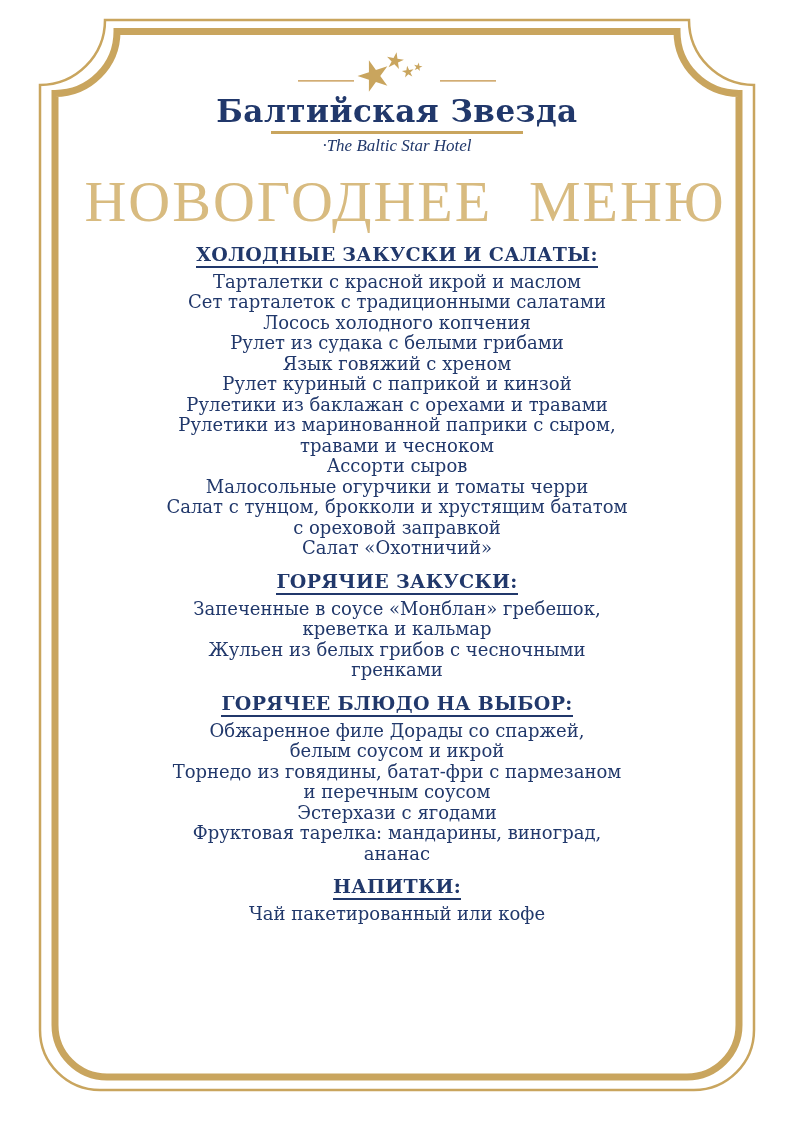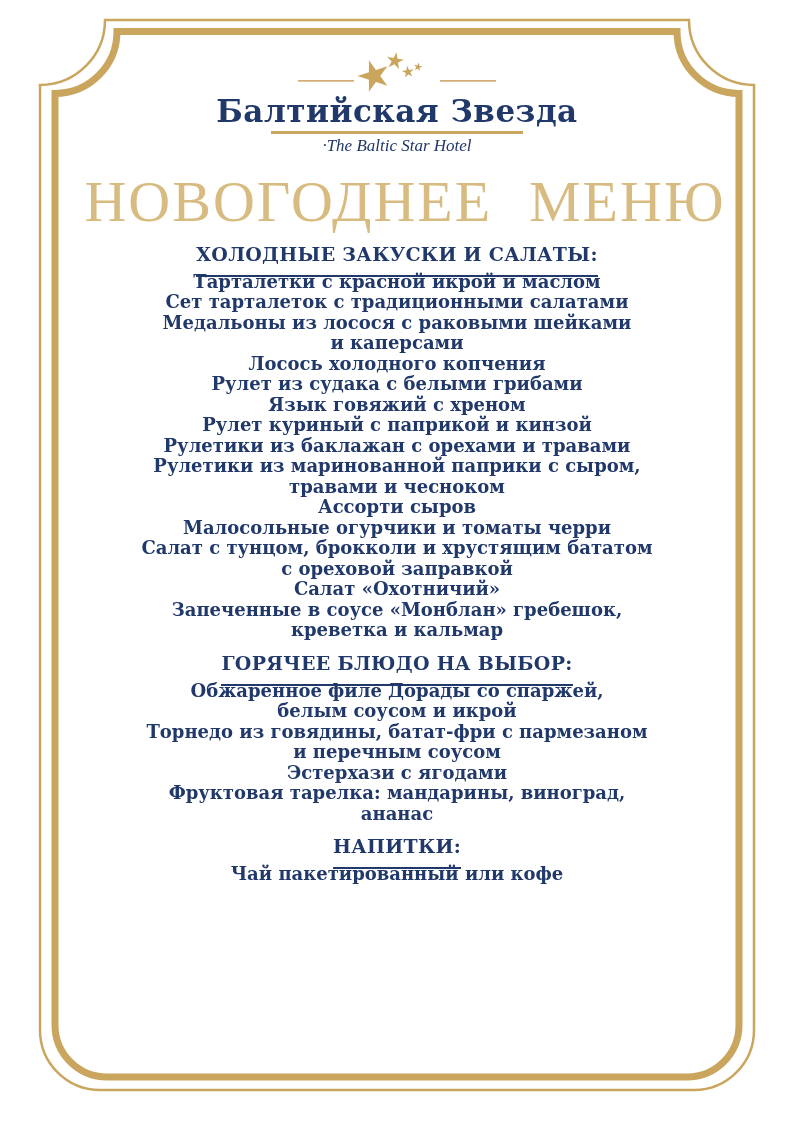--- a/index.html
+++ b/index.html
@@ -40,26 +40,26 @@
     font-family:"Liberation Serif", serif;
     font-weight:normal;
     font-size:58px;line-height:60px;
     letter-spacing:2px;word-spacing:0.35em;
     color:var(--gold-title);
   }
   .menu{max-width:600px;margin:2px auto 0 auto;}
   .section-header{margin:11px 0 5px 0;line-height:22px;}
   .header-text{
     font-size:19px;font-weight:bold;color:var(--navy);
-    border-bottom:2px solid var(--navy);padding-bottom:10px;
+    border-bottom:2px solid var(--navy);padding-bottom:1px;
     letter-spacing:0.3px;
   }
   .menu-item{
     font-size:18px;line-height:20.5px;color:var(--navy);
-    white-space:pre-line;font-weight:700;
+    white-space:pre-line;font-weight:400;
   }
 </style>
 </head>
 <body>
 
 <div class="page">
 
   <svg class="frame" viewBox="0 0 794 1123" xmlns="http://www.w3.org/2000/svg" aria-hidden="true">
     <path d="M 105 20 H 689 A 65 65 0 0 0 754 85 V 1030 A 60 60 0 0 1 694 1090 H 100 A 60 60 0 0 1 40 1030 V 85 A 65 65 0 0 0 105 20 Z" fill="none" stroke="#c9a55e" stroke-width="2.5"></path>
     <path d="M 117 31.5 H 677 A 62 62 0 0 0 739 93.5 V 1025 A 52 52 0 0 1 687 1077 H 107 A 52 52 0 0 1 55 1025 V 93.5 A 62 62 0 0 0 117 31.5 Z" fill="none" stroke="#c9a55e" stroke-width="7"></path>
@@ -83,36 +83,37 @@
       <div class="logo-underline"></div>
       <div class="hotel-en">·The Baltic Star Hotel</div>
     </div>
 
     <h1 class="page-title">НОВОГОДНЕЕ МЕНЮ</h1>
 
     <div class="menu">
         <div class="section-header"><span class="header-text">ХОЛОДНЫЕ ЗАКУСКИ И САЛАТЫ:</span></div>
         <div class="menu-item">Тарталетки с красной икрой и маслом</div>
         <div class="menu-item">Сет тарталеток с традиционными салатами</div>
-        <div class="menu-item">Медальоны из лосося с раковыми шейками
-и каперсами</div>
         <div class="menu-item">Лосось холодного копчения</div>
         <div class="menu-item">Рулет из судака с белыми грибами</div>
         <div class="menu-item">Язык говяжий с хреном</div>
         <div class="menu-item">Рулет куриный с паприкой и кинзой</div>
         <div class="menu-item">Рулетики из баклажан с орехами и травами</div>
         <div class="menu-item">Рулетики из маринованной паприки с сыром,
 травами и чесноком</div>
         <div class="menu-item">Ассорти сыров</div>
         <div class="menu-item">Малосольные огурчики и томаты черри</div>
         <div class="menu-item">Салат с тунцом, брокколи и хрустящим бататом
 с ореховой заправкой</div>
         <div class="menu-item">Салат «Охотничий»</div>
+        <div class="section-header"><span class="header-text">ГОРЯЧИЕ ЗАКУСКИ:</span></div>
         <div class="menu-item">Запеченные в соусе «Монблан» гребешок,
 креветка и кальмар</div>
+        <div class="menu-item">Жульен из белых грибов с чесночными
+гренками</div>
         <div class="section-header"><span class="header-text">ГОРЯЧЕЕ БЛЮДО НА ВЫБОР:</span></div>
         <div class="menu-item">Обжаренное филе Дорады со спаржей,
 белым соусом и икрой</div>
         <div class="menu-item">Торнедо из говядины, батат-фри с пармезаном
 и перечным соусом</div>
         <div class="menu-item">Эстерхази с ягодами</div>
         <div class="menu-item">Фруктовая тарелка: мандарины, виноград,
 ананас</div>
         <div class="section-header"><span class="header-text">НАПИТКИ:</span></div>
         <div class="menu-item">Чай пакетированный или кофе</div>

